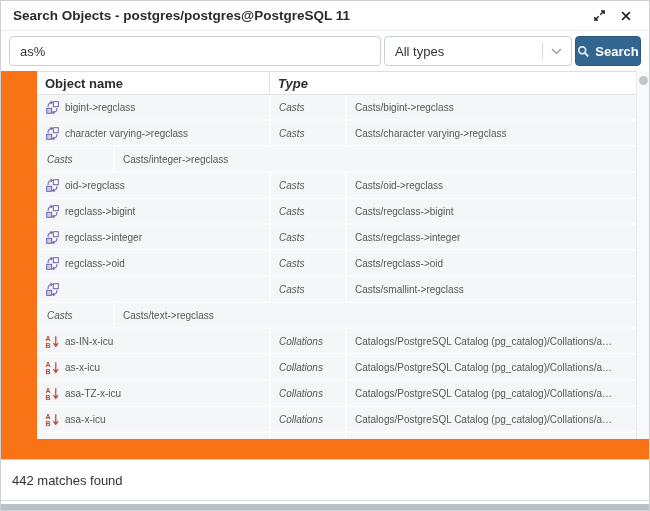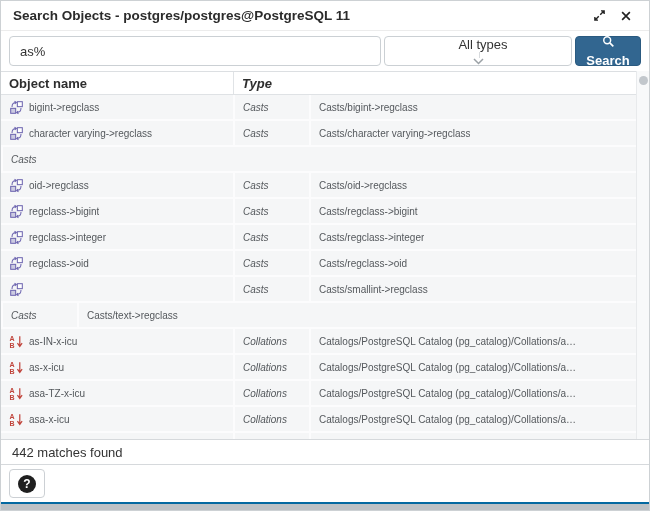--- a/index.html
+++ b/index.html
@@ -1,19 +1,19 @@
 <!DOCTYPE html>
 <html style="--primary: #326690; --cast: #6e66b0; --collation: #c0443b;"><head>
 <meta charset="utf-8">
 <style>
   * { margin: 0; padding: 0; box-sizing: border-box; }
   html, body { background: #e8eaec; font-family: "Liberation Sans", sans-serif; }
   .dialog {
     position: relative; width: 650px; height: 511px;
-    background: #0369a1; border: 1px solid #cdd1d4; overflow: hidden;
+    background: #f97316; border: 1px solid #cdd1d4; overflow: hidden;
   }
   
   .title-bar {
     height: 30px; display: flex; align-items: center;
     padding: 0 12px; border-bottom: 1px solid #ececec; background: #fff;
   }
   .title-text { font-size: 13.5px; font-weight: bold; color: #2b2b2b; flex: 1; }
   .win-btn {
     width: 22px; height: 22px; display: flex; align-items: center; justify-content: center;
     cursor: pointer; color: #222;
@@ -25,33 +25,33 @@
     padding: 0 8px; background: #fff;
   }
   .search-input {
     flex: 1; height: 30px; border: 1px solid #cbd0d4; border-radius: 4px;
     padding: 0 10px; font-size: 13px; color: #333;
     font-family: "Liberation Sans", sans-serif; outline: none; background: #fff;
   }
   .type-dropdown {
     width: 188px; height: 30px; border: 1px solid #cbd0d4; border-radius: 4px;
     display: flex; align-items: center; background: #fff; cursor: pointer;
-    padding-left: 10px; position: relative; flex-direction: column;
+    padding-left: 10px; position: relative;
   }
   .type-dropdown .dd-value { font-size: 13px; color: #333; flex: 1; }
   .dd-sep { width: 1px; height: 16px; background: #d7dadd; margin-right: 8px; }
   .dd-chevron { margin-right: 9px; color: #9ba1a6; display: flex; }
   .search-button {
     width: 66px; height: 30px; border: 1px solid #2a5a80; border-radius: 4px;
     background: var(--primary, #326690); color: #fff; font-size: 13px; font-weight: bold;
     display: flex; align-items: center; justify-content: center; gap: 5px;
-    cursor: pointer; font-family: "Liberation Sans", sans-serif; flex-direction: column;
-  }
-  
-  .table-wrap { position: relative; height: 368px; background: #fff; }
+    cursor: pointer; font-family: "Liberation Sans", sans-serif;
+  }
+  
+  .table-wrap { position: relative; height: 368px; background: #fff; margin-left: 36px; }
   .thead {
     display: flex; height: 24px; background: #fff;
     border-top: 1px solid #dcdfe2; border-bottom: 1px solid #dfe2e5;
   }
   .th {
     font-size: 13px; font-weight: bold; color: #2e2e2e;
     display: flex; align-items: center; padding: 0 8px; cursor: pointer;
   }
   .rows { height: 344px; overflow: hidden; }
   .tr {
@@ -74,22 +74,22 @@
   .scroll-track {
     position: absolute; top: 0; right: 0; width: 13px; height: 368px;
     background: #f8f9fa; border-left: 1px solid #e8eaec;
   }
   .scroll-thumb {
     position: absolute; top: 5px; left: 2px; width: 9px; height: 9px;
     border-radius: 50%; background: #c2c7cc; cursor: pointer;
   }
   
   .status-bar {
-    height: 26px; display: flex; align-items: center; padding: 0 11px;
-    border-top: 1px solid #d6d9dc; border-bottom: 1px solid #d6d9dc; background: #fff;
+    height: 42px; display: flex; align-items: center; padding: 0 11px;
+    border-top: 1px solid #d6d9dc; border-bottom: 1px solid #d6d9dc; background: #fff; margin-top: 20px;
   }
   .status-text { font-size: 13px; color: #333; }
   
   .footer { height: 37px; background: #fff; display: flex; align-items: center; padding: 0 8px; }
   .help-button {
     width: 36px; height: 29px; border: 1px solid #ccd0d4; border-radius: 4px;
     background: #fff; display: flex; align-items: center; justify-content: center; cursor: pointer;
   }
   .q-circle {
     width: 18px; height: 18px; border-radius: 50%; background: #1f1f1f;
@@ -188,20 +188,23 @@
           </div>
     <div class="td col-path">
             <span class="cell-text row-path">Casts/character varying-&gt;regclass</span>
           </div>
   </div>
 
   <div class="tr">
     <div class="td col-type">
             <span class="cell-text row-type">Casts</span>
           </div>
+    <div class="td col-path">
+            <span class="cell-text row-path">Casts/integer-&gt;regclass</span>
+          </div>
   </div>
 
   <div class="tr">
     <div class="td col-name">
       <span class="icon cast-icon">
         <svg width="15" height="15" viewBox="0 0 16 16">
           <path d="M3.2 7.4 C3.2 3.9 5.3 2.7 7.5 2.7 M5.9 1.3 L7.9 2.7 L6.1 4.2" stroke="currentColor" stroke-width="1.1" fill="none"></path>
           <path d="M12.8 8.6 C12.8 12.1 10.7 13.3 8.5 13.3 M10.1 14.7 L8.1 13.3 L9.9 11.8" stroke="currentColor" stroke-width="1.1" fill="none"></path>
           <rect x="1.8" y="8.9" width="5.3" height="5.3" fill="currentColor" fill-opacity="0.3" stroke="currentColor" stroke-width="1.1"></rect>
           <rect x="8.9" y="1.8" width="5.3" height="5.3" fill="#ffffff" stroke="currentColor" stroke-width="1.1"></rect>

